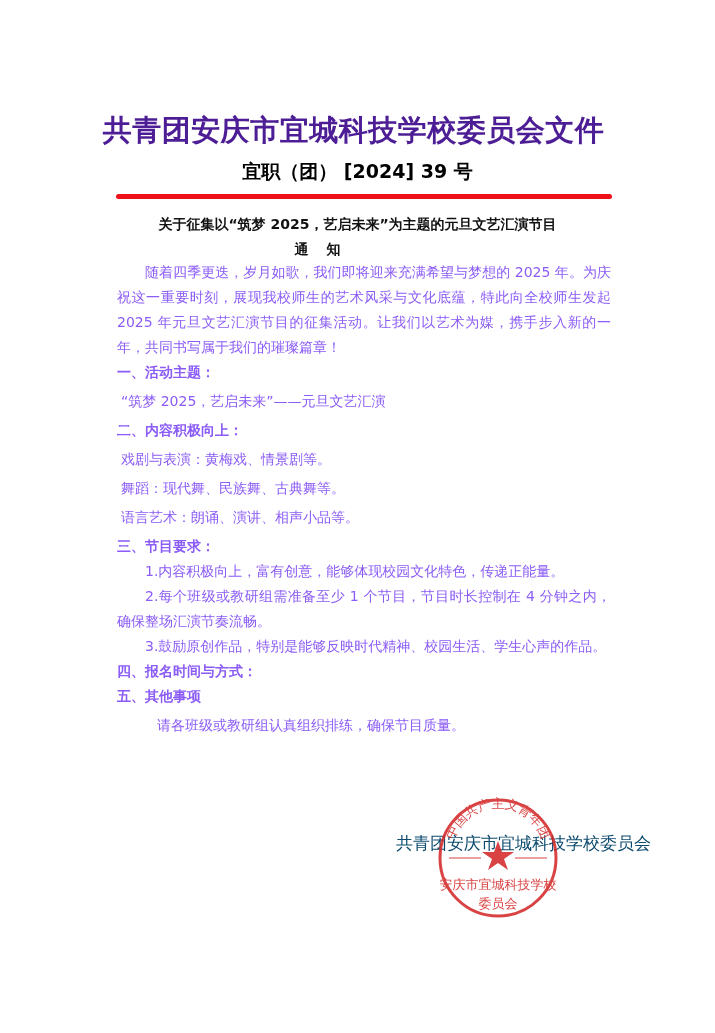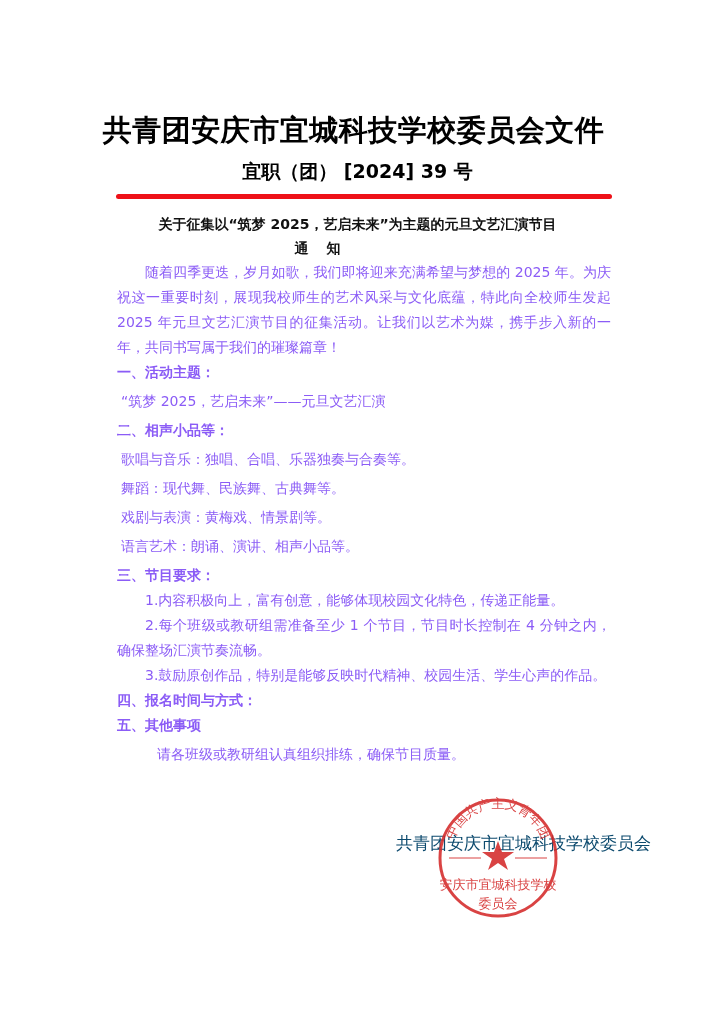--- a/index.html
+++ b/index.html
@@ -1,28 +1,28 @@
 <!DOCTYPE html>
 <html><head>
 <meta charset="utf-8">
 <style>
   html, body { margin: 0; padding: 0; background: #ffffff; }
   body { width: 715px; height: 1033px; position: relative; overflow: hidden;
          font-family: "DejaVu Sans", "Liberation Sans", sans-serif; color: #111; }
   .page { position: absolute; left: 0; top: 0; width: 715px; height: 1033px; background: #fff; }
   .doc-header-title { position: absolute; left: 0; width: 707px; top: 110px; text-align: center;
-         color: #000000; font-size: 29px; font-weight: bold; letter-spacing: 0.5px; line-height: 40px; }
+         color: #4c1d95; font-size: 29px; font-weight: bold; letter-spacing: 0.5px; line-height: 40px; }
   .doc-number { position: absolute; left: 0; width: 715px; top: 157px; text-align: center;
          font-size: 19px; font-weight: bold; color: #000000; line-height: 28px; }
   .red-rule { position: absolute; left: 116px; width: 496px; top: 194px; height: 5px;
          background: #ee1118; border-radius: 3px; }
   .notice-title { position: absolute; left: 0; width: 715px; top: 214px; text-align: center;
          font-size: 14px; font-weight: bold; line-height: 20px; }
   .notice-sub { position: absolute; left: 0; width: 644px; top: 239px; text-align: center;
-         font-size: 14px; font-weight: bold; line-height: 20px; letter-spacing: 18px; padding-left: 9px; box-sizing: border-box; font-family: Liberation Mono, monospace; }
+         font-size: 14px; font-weight: bold; line-height: 20px; letter-spacing: 18px; padding-left: 9px; box-sizing: border-box; }
   .body-text { position: absolute; left: 117px; width: 494px; font-size: 14px; line-height: 25px; color: #8b5cf6; }
   .para { text-indent: 28px; margin: 0; text-align: justify; }
   .line { margin: 4px; white-space: nowrap; }
   .heading { margin: 0; font-weight: bold; white-space: nowrap; }
   .indent2 { padding-left: 36px; }
   .signature { position: absolute; font-size: 17px; line-height: 22px; color: #0c4a6e; white-space: nowrap; z-index: 2; }
   .stamp { position: absolute; left: 437px; top: 797px; width: 122px; height: 122px; z-index: 3; pointer-events: none; opacity: 0.88; }
 </style>
 </head>
 <body>
@@ -35,24 +35,23 @@
 
   <div class="notice-title">关于征集以“筑梦 2025，艺启未来”为主题的元旦文艺汇演节目</div>
   <div class="notice-sub">通知</div>
 
   <div class="body-text" style="top:260px;">
     <p class="para">随着四季更迭，岁月如歌，我们即将迎来充满希望与梦想的 2025 年。为庆祝这一重要时刻，展现我校师生的艺术风采与文化底蕴，特此向全校师生发起 2025 年元旦文艺汇演节目的征集活动。让我们以艺术为媒，携手步入新的一年，共同书写属于我们的璀璨篇章！</p>
 
     <p class="heading">一、活动主题：</p>
     <p class="line">“筑梦 2025，艺启未来”——元旦文艺汇演</p>
 
-    <p class="heading">二、相声小品等：</p>
-    <p class="line">歌唱与音乐：独唱、合唱、乐器独奏与合奏等。</p>
+    <p class="heading">二、内容积极向上：</p>
+    <p class="line">戏剧与表演：黄梅戏、情景剧等。</p>
     <p class="line">舞蹈：现代舞、民族舞、古典舞等。</p>
-    <p class="line">戏剧与表演：黄梅戏、情景剧等。</p>
     <p class="line">语言艺术：朗诵、演讲、相声小品等。</p>
 
     <p class="heading">三、节目要求：</p>
     <p class="para">1.内容积极向上，富有创意，能够体现校园文化特色，传递正能量。</p>
     <p class="para">2.每个班级或教研组需准备至少 1 个节目，节目时长控制在 4 分钟之内，确保整场汇演节奏流畅。</p>
     <p class="para">3.鼓励原创作品，特别是能够反映时代精神、校园生活、学生心声的作品。</p>
 
     <p class="heading">四、报名时间与方式：</p>
 
     <p class="heading">五、其他事项</p>

